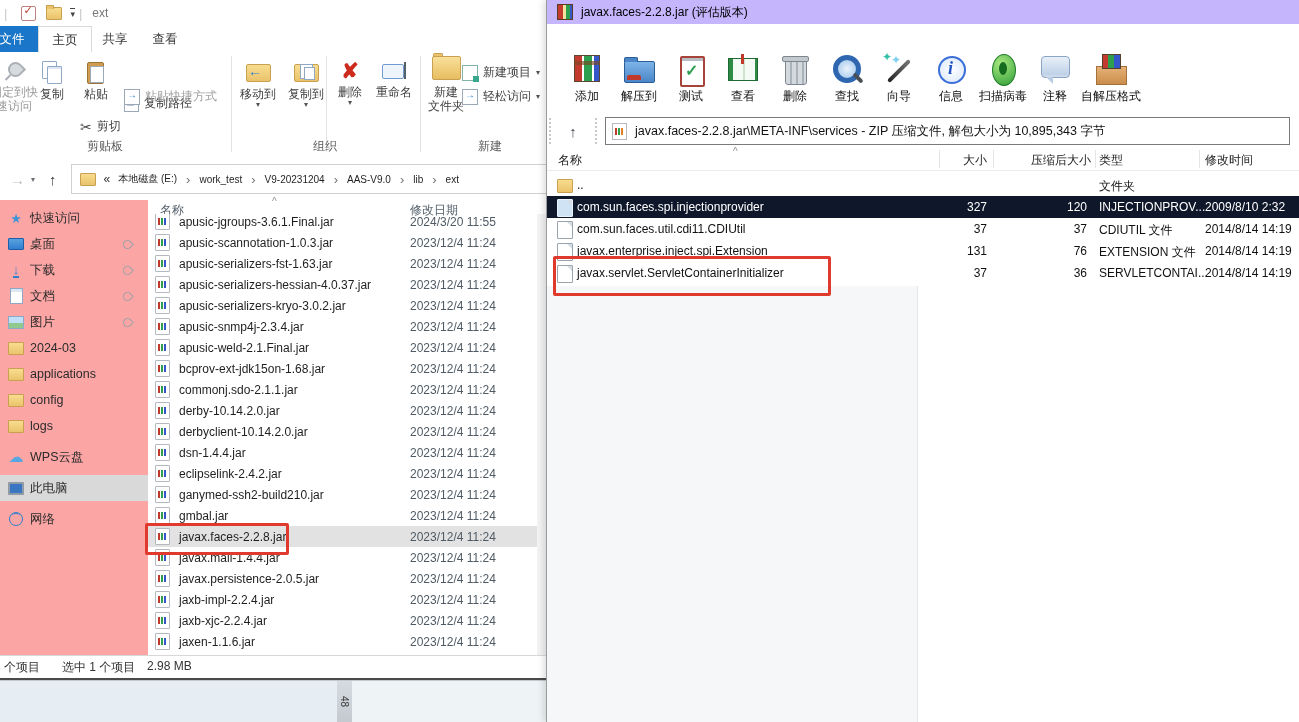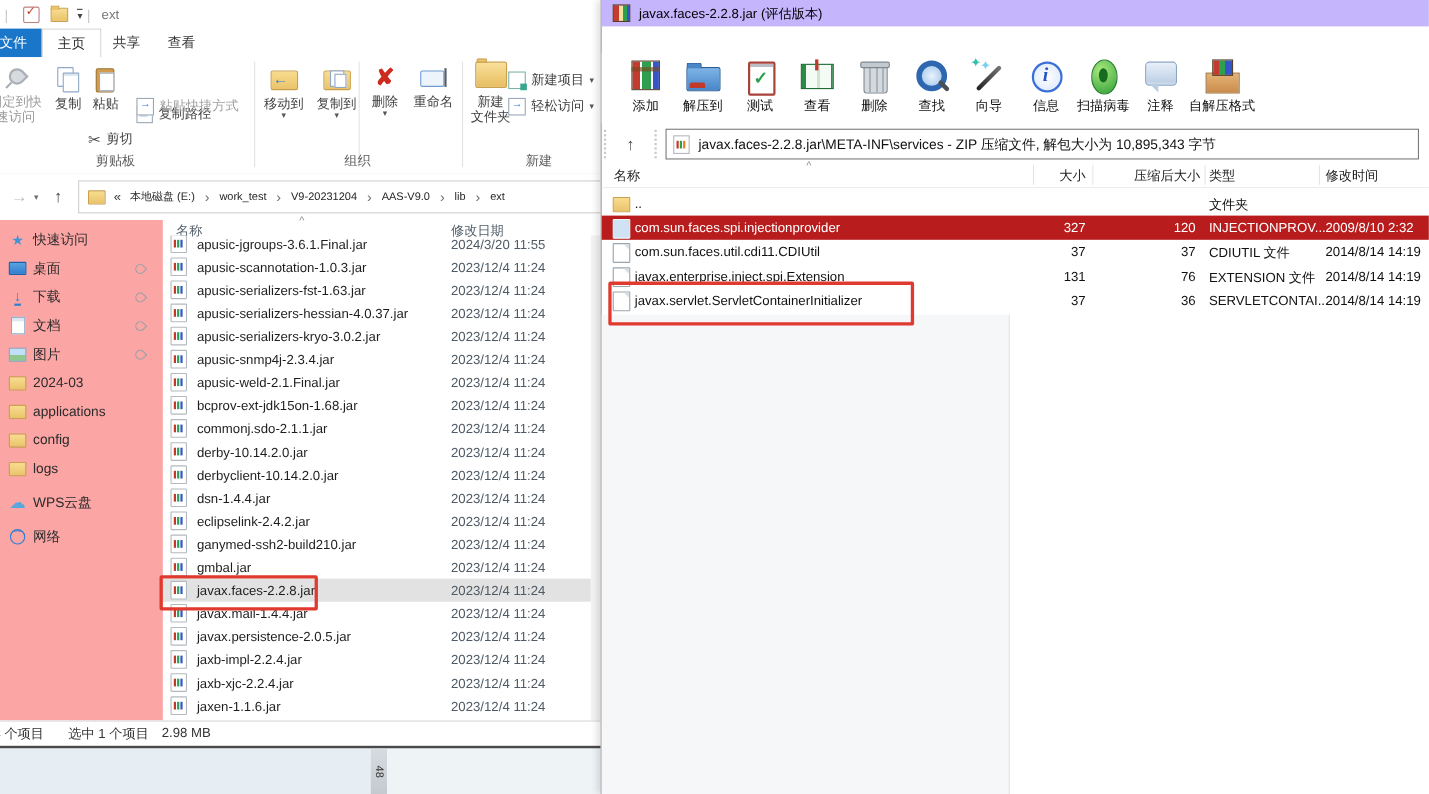--- a/index.html
+++ b/index.html
@@ -173,21 +173,21 @@
   .wr-sort{position:absolute;left:186px;top:-2px;color:#8a9096;font-size:10px;}
   .wh-name{position:absolute;left:11px;top:4px;}
   .wh-size{position:absolute;left:396px;top:4px;width:44px;text-align:right;}
   .wh-packed{position:absolute;left:450px;top:4px;width:94px;text-align:right;}
   .wh-type{position:absolute;left:552px;top:4px;}
   .wh-mod{position:absolute;left:658px;top:4px;}
   .wh-sep{position:absolute;top:2px;width:1px;height:18px;background:#e5e5e5;}
 
   .wr-rows{position:absolute;left:0;top:174px;width:100%;height:112px;}
   .wr-row{position:absolute;left:0;top:calc(var(--i)*22px);width:100%;height:22px;color:#111;}
-  .wr-row.selected{background:#b91c1c;color:#fff;}
+  .wr-row.selected{background:#0f172a;color:#fff;}
   .w-ico{position:absolute;left:10px;top:3px;width:14px;height:16px;}
   [data-wicon="folder-up"]{background:linear-gradient(#f8dd8f,#eac36b);border:1px solid #c9a04f;border-radius:1px;height:12px;top:5px;}
   [data-wicon="file"]{background:#fff;border:1px solid #9aa4ad;border-radius:1px;}
   [data-wicon="file"]::before{content:"";position:absolute;right:0;top:0;border-left:5px solid transparent;border-top:5px solid #d7dde2;}
   .wr-row.selected [data-wicon="file"]{background:#cfe3f5;border-color:#eaf3fc;}
   .w-name{position:absolute;left:30px;top:4px;white-space:nowrap;}
   .w-size{position:absolute;left:340px;top:4px;width:100px;text-align:right;}
   .w-packed{position:absolute;left:440px;top:4px;width:100px;text-align:right;}
   .w-type{position:absolute;left:552px;top:4px;white-space:nowrap;}
   .w-date{position:absolute;left:658px;top:4px;white-space:nowrap;}
@@ -222,21 +222,21 @@
       <div class="tab tab-home">主页</div>
       <div class="tab tab-share">共享</div>
       <div class="tab tab-view">查看</div>
     </div>
 
     <div class="ex-ribbon">
       <div class="rbtn disabled" style="left:-14px;top:8px;width:56px;">
         <span class="ic-pin"></span>
         <span class="rlabel">固定到快速访问</span>
       </div>
-      <div class="rbtn" style="left:44px;top:8px;width:36px;">
+      <div class="rbtn" style="left:34px;top:8px;width:36px;">
         <span class="ic-copy"></span>
         <span class="rlabel">复制</span>
       </div>
       <div class="rbtn" style="left:78px;top:8px;width:36px;">
         <span class="ic-paste"></span>
         <span class="rlabel">粘贴</span>      
         </div>
       <div class="rmini" style="left:124px;top:12px;margin-top:31px;">
         <span class="ic-mini-page"></span>
         <span>复制路径</span>
@@ -384,20 +384,25 @@
           <span>logs</span>
 
         </div>
 
         <div class="sb-item gap" style="--i: 9;">
           <span class="sb-ico" data-icon="cloud"></span>
           <span>WPS云盘</span>
 
         </div>
 
+        <div class="sb-item selected gap" style="--i: 10;">
+          <span class="sb-ico" data-icon="computer"></span>
+          <span>此电脑</span>
+
+        </div>
 
         <div class="sb-item gap" style="--i: 11;">
           <span class="sb-ico" data-icon="network"></span>
           <span>网络</span>
 
         </div>
       </div>
 
     <div class="ex-listheader">
       <span class="ex-sort">^</span>

